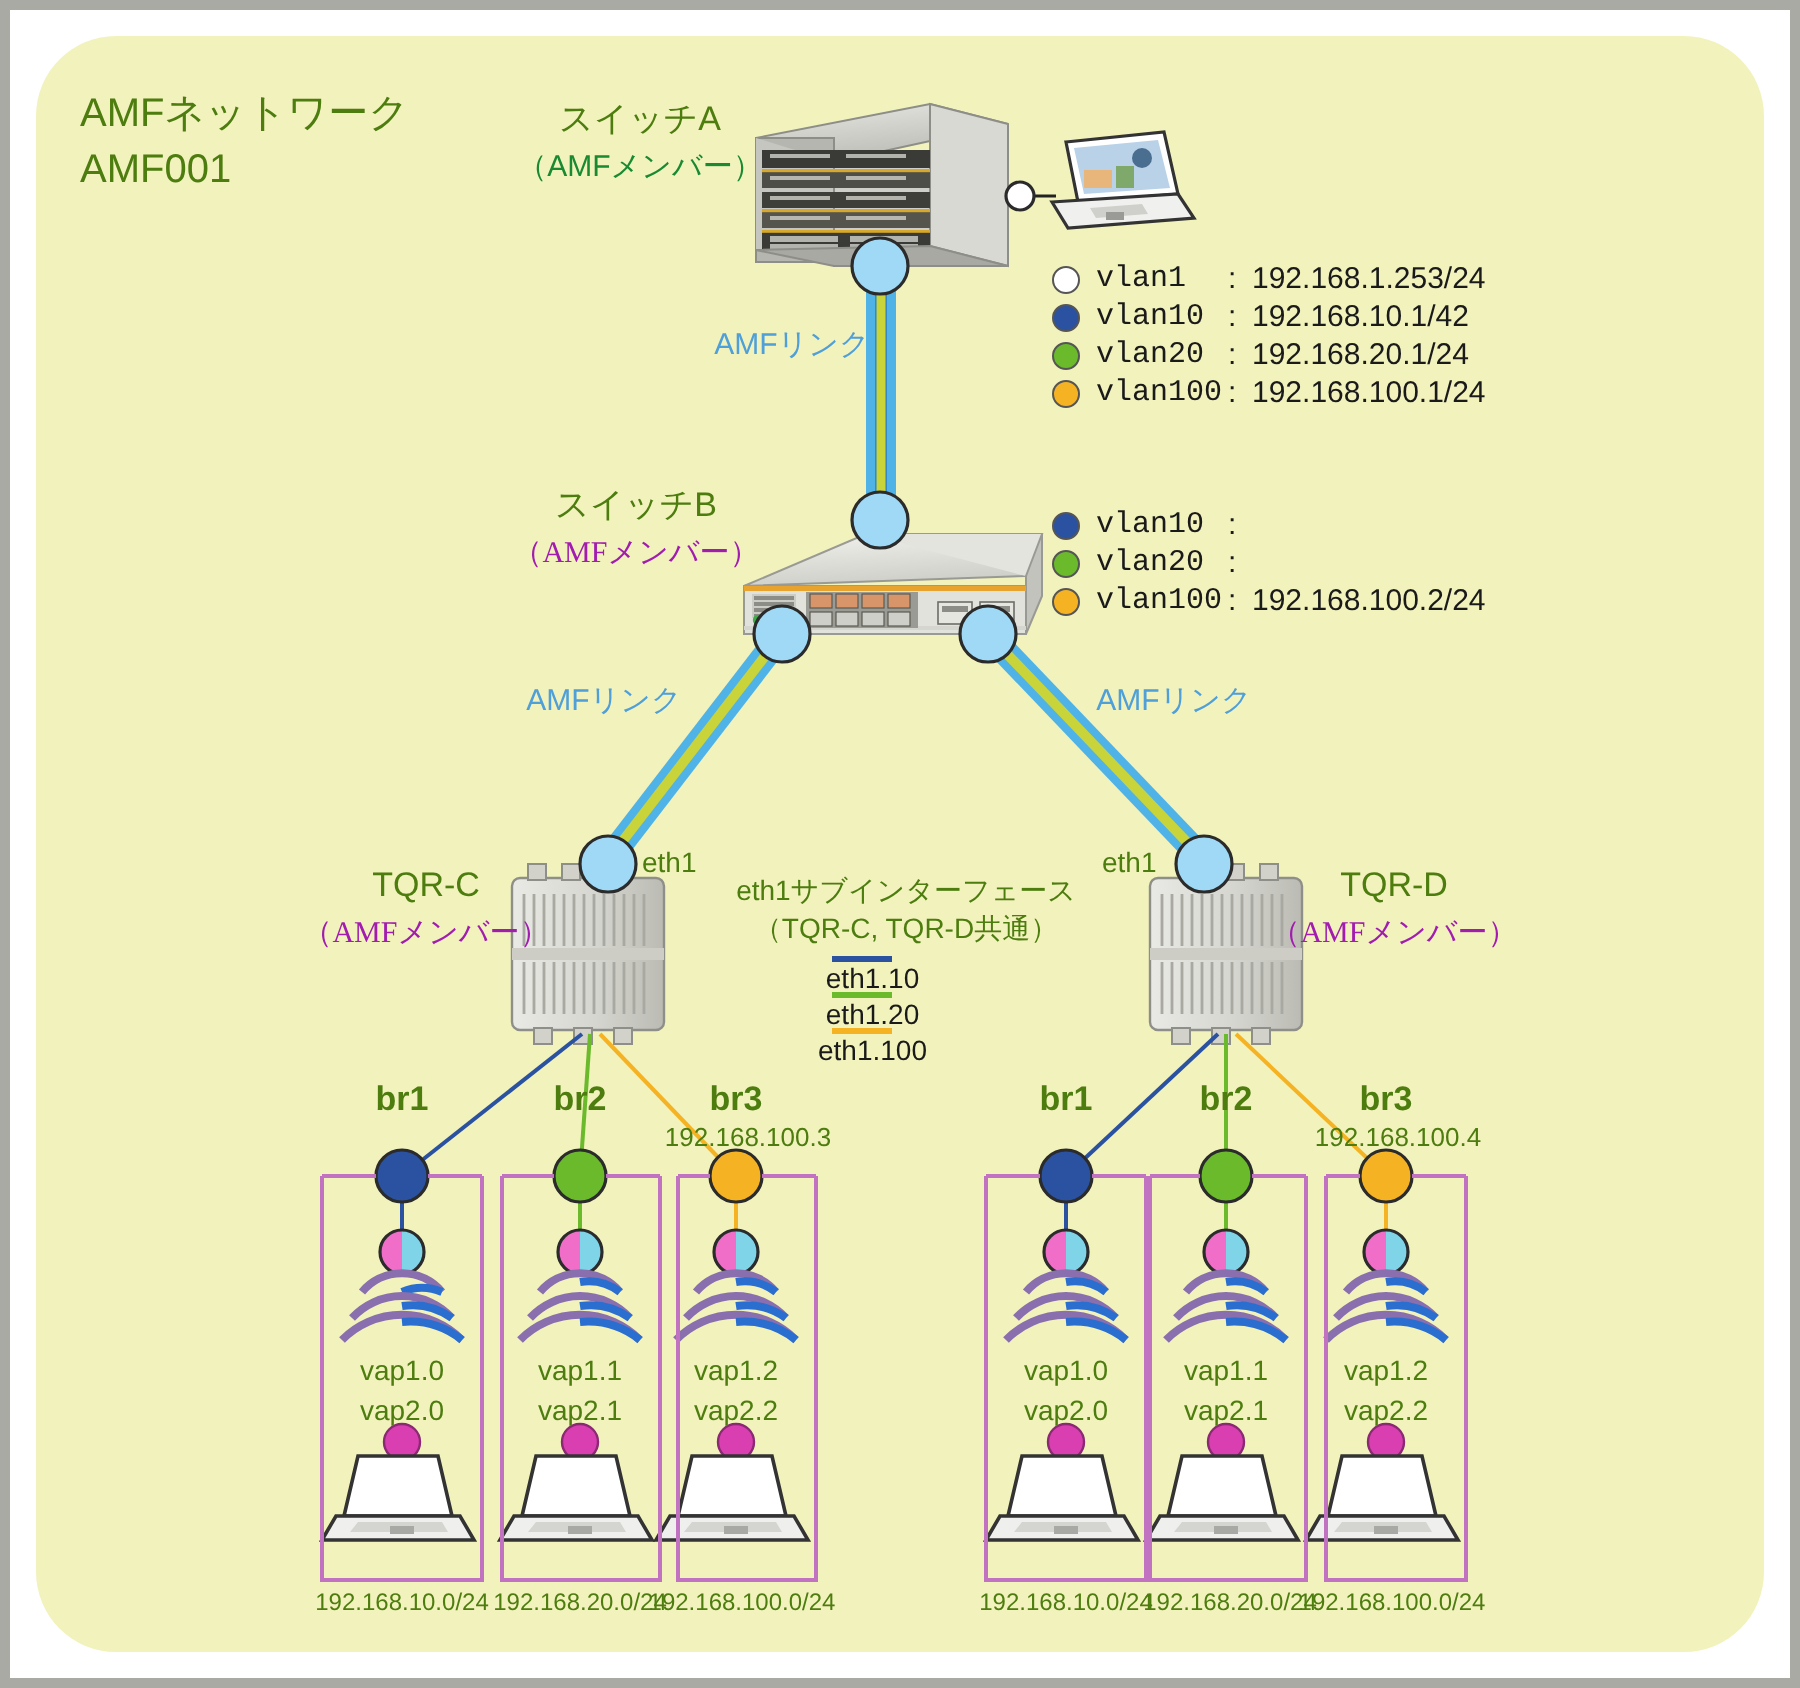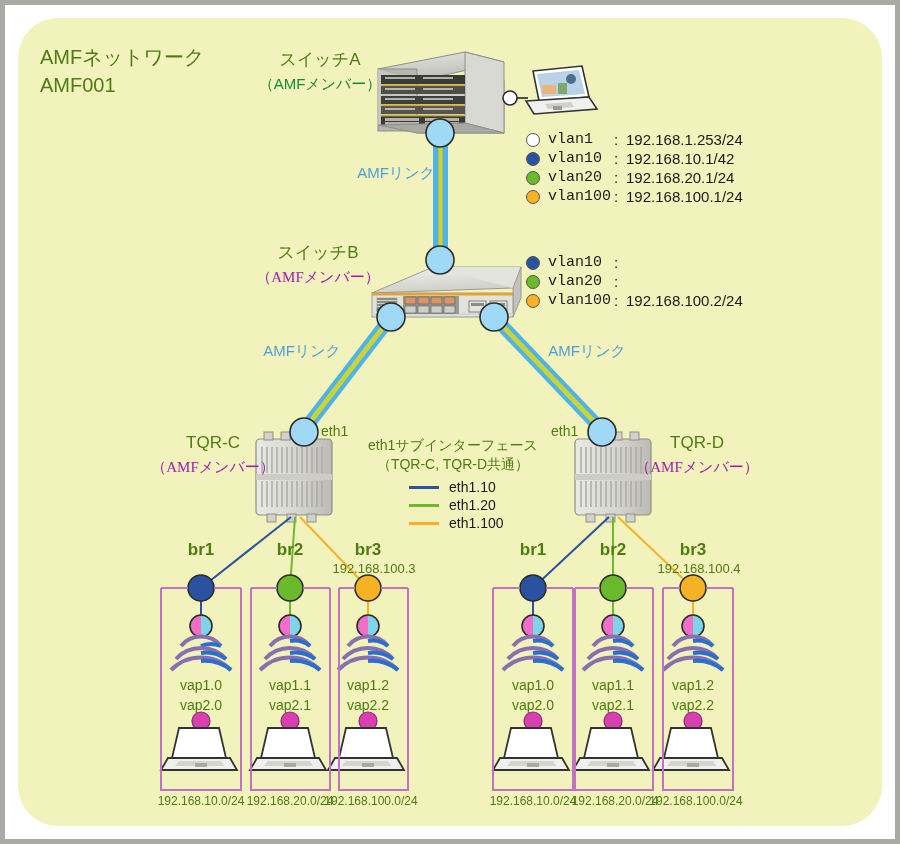--- a/index.html
+++ b/index.html
@@ -34,21 +34,21 @@
   .legend{position:absolute;}
   .legend .row{display:flex;align-items:center;height:19px;}
   .legend .dot{
     width:12px;height:12px;border-radius:50%;
     border:1px solid #555;margin-right:8px;flex:0 0 auto;
   }
   .legend .nm{width:66px;font-size:15px;color:#1a1a1a;font-family:Liberation Mono, monospace;}
   .legend .sep{width:12px;font-size:15px;color:#1a1a1a;}
   .legend .ip{font-size:15px;color:#1a1a1a;}
   .sublg{position:absolute;}
-  .sublg .row{display:flex;align-items:center;height:18px;}
+  .sublg .row{display:flex;align-items:center;height:18px;flex-direction:column;}
   .sublg .ln{width:30px;height:3px;margin-right:10px;flex:0 0 auto;}
   .sublg .nm{font-size:14px;color:#1a1a1a;}
 </style>
 </head>
 <body>
 
 <div id="page">
   <div id="canvas"></div>
 
   <svg class="layer">

